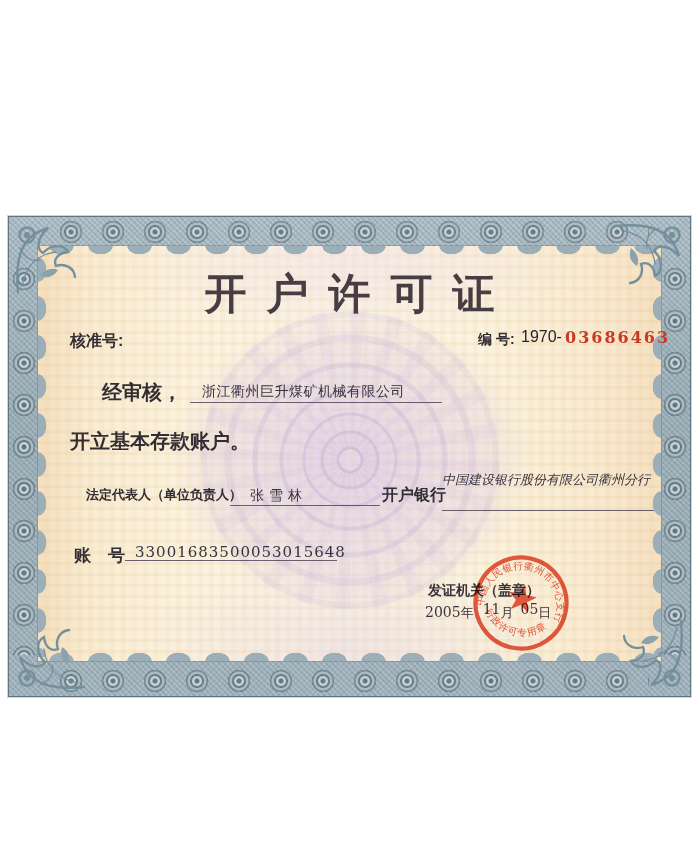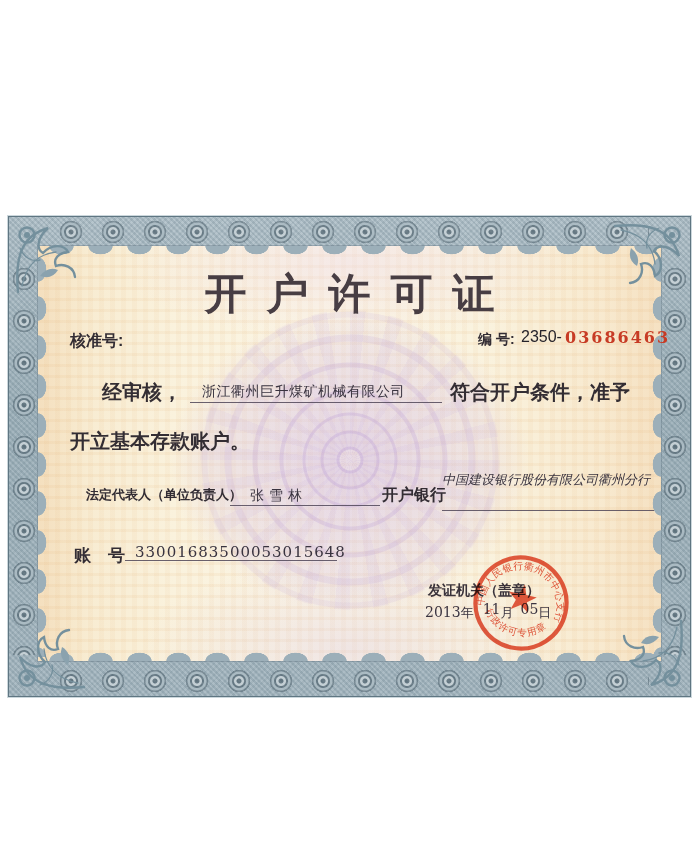--- a/index.html
+++ b/index.html
@@ -148,40 +148,39 @@
     </g>
     <circle cx="17" cy="17" r="3" fill="#74909d"></circle>
     <path d="M30 58 q8 -10 18 -6 q-6 10 -18 6" fill="#8aa2ae"></path>
   </svg>
 
   <div class="abs title"><span>开户许可证</span></div>
 
   <div class="abs lbl" style="left:62px;top:115px;font-size:16px;">核准号:</div>
 
   <div class="abs lbl" style="left:470px;top:115px;font-size:14px;">编 号:</div>
-  <div class="abs" style="left:513px;top:112px;font-size:16px;color:#26232a;">2350-</div>
+  <div class="abs" style="left:513px;top:112px;font-size:16px;color:#26232a;">1970-</div>
   <div class="abs val red" style="left:557px;top:112px;font-size:16px;letter-spacing:2px;font-weight:700;">03686463</div>
 
   <div class="abs statement" style="left:94px;top:163px;">经审核，</div>
   <div class="abs val u" style="left:182px;top:167px;width:252px;height:20px;font-size:14px;padding-left:12px;letter-spacing:.5px;box-sizing:border-box;">浙江衢州巨升煤矿机械有限公司</div>
-  <div class="abs statement" style="left:442px;top:163px;">符合开户条件，准予</div>
 
   <div class="abs statement" style="left:62px;top:212px;">开立基本存款账户。</div>
 
   <div class="abs lbl" style="left:78px;top:270px;font-size:13px;">法定代表人（单位负责人）</div>
   <div class="abs val u" style="left:222px;top:271px;width:150px;height:19px;font-size:14px;padding-left:20px;letter-spacing:5px;box-sizing:border-box;">张雪林</div>
   <div class="abs lbl" style="left:374px;top:269px;font-size:16px;">开户银行</div>
   <div class="abs val u bankbox">中国建设银行股份有限公司衢州分行</div>
 
   <div class="abs lbl" style="left:66px;top:328px;font-size:17px;">账　号</div>
   <div class="abs val u" style="left:117px;top:327px;width:212px;height:18px;font-size:15px;padding-left:10px;letter-spacing:1px;box-sizing:border-box;">33001683500053015648</div>
 
   <div class="abs issuer">发证机关（盖章）</div>
   <div class="abs dateline">
-    <span class="num">2013</span><span>年</span><span style="display:inline-block;width:9px;"></span><span class="num lift">11</span><span>月</span><span style="display:inline-block;width:7px;"></span><span class="num lift">05</span><span>日</span>
+    <span class="num">2005</span><span>年</span><span style="display:inline-block;width:9px;"></span><span class="num lift">11</span><span>月</span><span style="display:inline-block;width:7px;"></span><span class="num lift">05</span><span>日</span>
   </div>
 
   <svg class="seal" viewBox="0 0 100 100">
     <g transform="rotate(12 50 50)">
       <circle cx="50" cy="50" r="45.5" fill="none" stroke="#e2462c" stroke-width="4.2" opacity=".92"></circle>
       <path id="sealTopArc" d="M 14.2 61.5 A 36.8 36.8 0 1 1 85.8 61.5" fill="none"></path>
       <text font-size="9.8" fill="#e2462c" letter-spacing="0.3" opacity=".95">
         <textPath href="#sealTopArc" startOffset="1">中国人民银行衢州市中心支行</textPath>
       </text>
       <path id="sealBottomArc" d="M 16 63 A 39 39 0 0 0 84 63" fill="none"></path>

